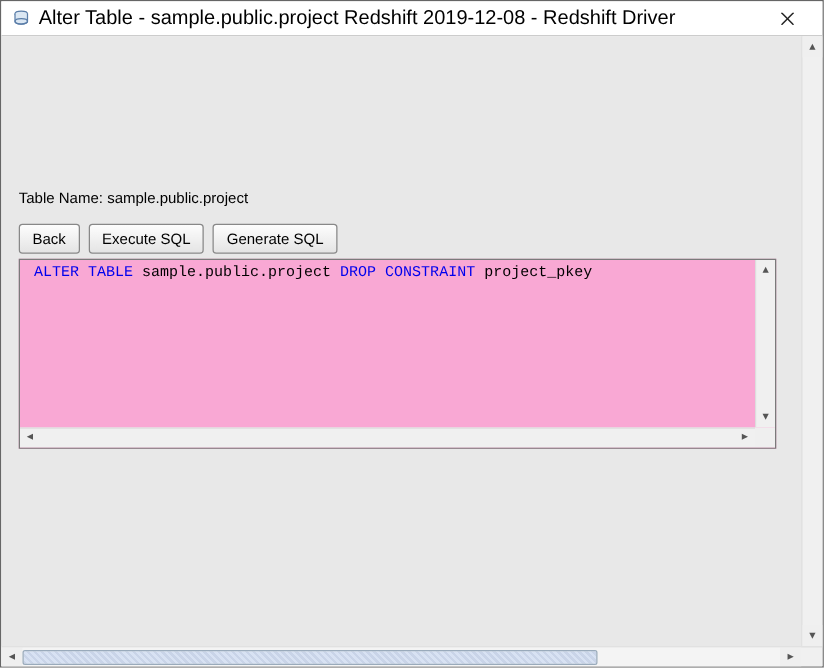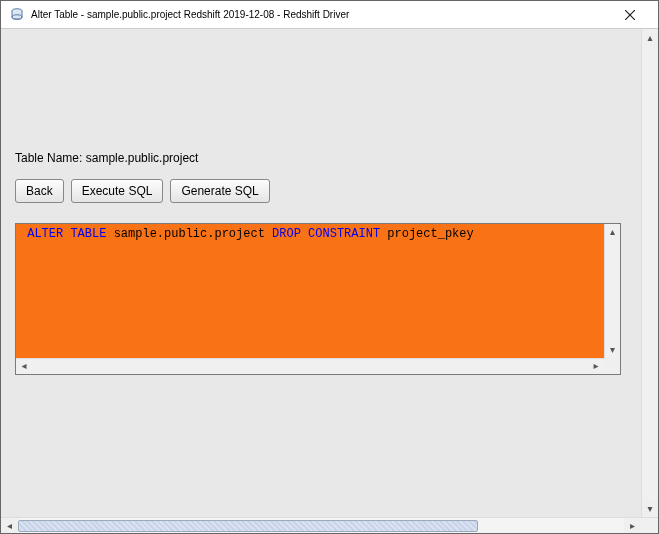--- a/index.html
+++ b/index.html
@@ -19,21 +19,21 @@
     border-bottom: 1px solid #ccc;
     display: flex;
     align-items: center;
     padding: 0 8px;
   }
   .titlebar .icon {
     width: 16px; height: 16px;
     margin-right: 6px;
     display: flex; align-items: center; justify-content: center;
   }
-  .titlebar .title { flex: 1; color: #000; font-size: 10px; }
+  .titlebar .title { flex: 1; color: #000; font-size: 16px; }
   .titlebar .close {
     width: 40px; height: 26px;
     display: flex; align-items: center; justify-content: center;
     font-size: 14px; color: #333;
   }
   .outer {
     position: relative;
     width: 657px;
     height: 505px;
     background: #e8e8e8;
@@ -78,37 +78,37 @@
     border: 1px solid #9ab;
     border-radius: 2px;
   }
   .content {
     position: absolute;
     left: 14px; top: 2px;
     width: 612px; height: 460px;
   }
   .spacer-top { height: 120px; }
   .tablename-row { margin-bottom: 14px; color: #000; font-size: 12px; }
-  .button-row { display: flex; gap: 7px; margin-bottom: 20px; }
+  .button-row { display: flex; gap: 7px; margin-bottom: 4px; }
   .btn {
     height: 24px;
     padding: 0 10px;
     background: linear-gradient(#fdfdfd,#e4e4e4);
     border: 1px solid #888;
     border-radius: 3px;
     font-size: 12px;
     color: #000;
     display: flex; align-items: center;
     cursor: default;
   }
   .sql-box {
     position: relative;
     width: 606px;
     height: 152px;
-    background: #f97316;
+    background: #f9a8d4;
     border: 1px solid #7a7a7a;
   }
   .sql-text {
     position: absolute;
     left: 4px; top: 3px; right: 17px; bottom: 17px;
     font-family: "Courier New", monospace;
     font-size: 12px;
     white-space: pre;
     overflow: hidden;
     color: #000;

